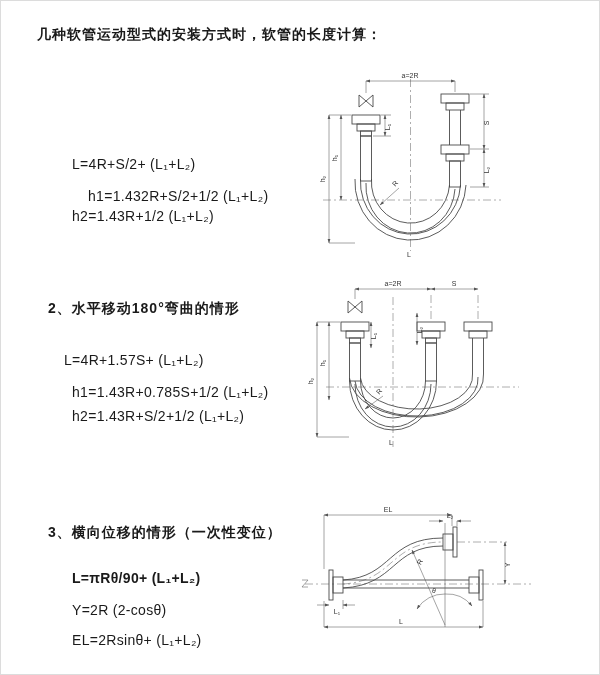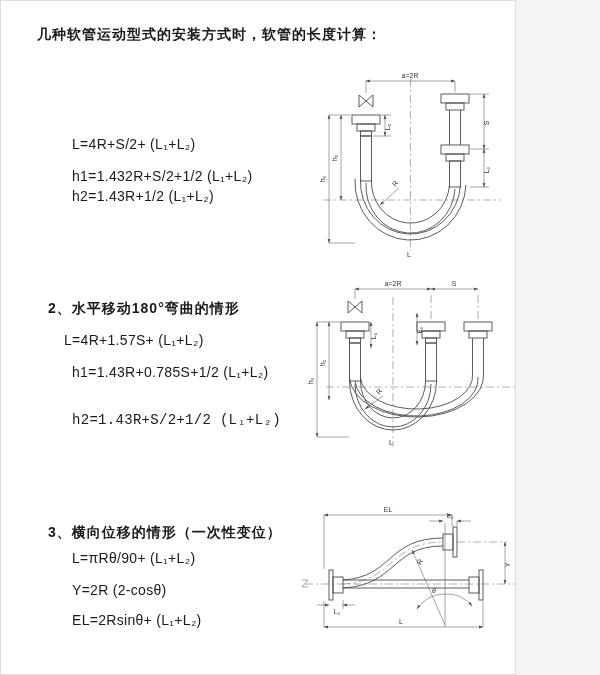--- a/index.html
+++ b/index.html
@@ -1,47 +1,47 @@
 <!DOCTYPE html>
 <html><head>
 <meta charset="utf-8">
 <style>
   html,body{margin:0;padding:0;background:#f4f4f4;}
   .page{
-    position:relative;width:516px;height:675px;background:#ffffff;
+    position:relative;width:600px;height:675px;background:#ffffff;
     font-family:"Liberation Sans","DejaVu Sans",sans-serif;color:#1a1a1a;
     border:1px solid #dcdcdc;box-sizing:border-box;overflow:hidden;
   }
   .t{position:absolute;white-space:nowrap;font-size:14px;line-height:1;}
   .cjk{font-weight:600;letter-spacing:1px;}
-  .formula{letter-spacing:0.3px;}
+  .formula{letter-spacing:0.3px;margin-top:20px;}
   svg{position:absolute;overflow:visible;}
   svg text{font-family:"Liberation Sans","DejaVu Sans",sans-serif;fill:#333;font-size:7px;}
   .dwg{stroke:#4a4a4a;fill:none;stroke-width:0.9;}
   .thin{stroke:#5a5a5a;fill:none;stroke-width:0.55;}
   .cl{stroke:#6a6a6a;fill:none;stroke-width:0.55;stroke-dasharray:8 3 2 3;}
 </style>
 </head>
 <body>
 
 <div class="page">
 
   <div class="t cjk" style="left:36px;top:26px;">几种软管运动型式的安装方式时，软管的长度计算：</div>
 
   <div class="t formula" style="left:71px;top:136px;">L=4R+S/2+ (L₁+L₂)</div>
-  <div class="t formula" style="left:71px;top:168px;">h1=1.432R+S/2+1/2 (L₁+L₂)</div>
+  <div class="t formula" style="left:87px;top:168px;">h1=1.432R+S/2+1/2 (L₁+L₂)</div>
   <div class="t formula" style="left:71px;top:188px;text-align:center;">h2=1.43R+1/2 (L₁+L₂)</div>
 
   <div class="t cjk" style="left:47px;top:300px;">2、水平移动180°弯曲的情形</div>
   <div class="t formula" style="left:63px;top:332px;">L=4R+1.57S+ (L₁+L₂)</div>
   <div class="t formula" style="left:71px;top:364px;">h1=1.43R+0.785S+1/2 (L₁+L₂)</div>
-  <div class="t formula" style="left:71px;top:412px;font-family:Liberation Mono, monospace;">h2=1.43R+S/2+1/2 (L₁+L₂)</div>
+  <div class="t formula" style="left:71px;top:388px;">h2=1.43R+S/2+1/2 (L₁+L₂)</div>
 
   <div class="t cjk" style="left:47px;top:524px;">3、横向位移的情形（一次性变位）</div>
-  <div class="t formula" style="left:71px;top:550px;">L=πRθ/90+ (L₁+L₂)</div>
+  <div class="t formula" style="left:71px;top:550px;font-weight:bold;">L=πRθ/90+ (L₁+L₂)</div>
   <div class="t formula" style="left:71px;top:582px;">Y=2R (2-cosθ)</div>
   <div class="t formula" style="left:71px;top:612px;">EL=2Rsinθ+ (L₁+L₂)</div>
 
   <svg style="left:302px;top:64px;" width="238" height="200" viewBox="0 0 238 200">
     <defs>
       <pattern id="hx1" width="4" height="4" patternUnits="userSpaceOnUse">
         <path d="M0,0 L4,4 M4,0 L0,4" stroke="#8a8a8a" stroke-width="0.5"></path>
       </pattern>
       <marker id="ar1" markerWidth="9" markerHeight="7" refX="8" refY="3.5" orient="auto-start-reverse">
         <path d="M0.5,0.9 L8.5,3.5 L0.5,6.1 Z" fill="#555"></path>

